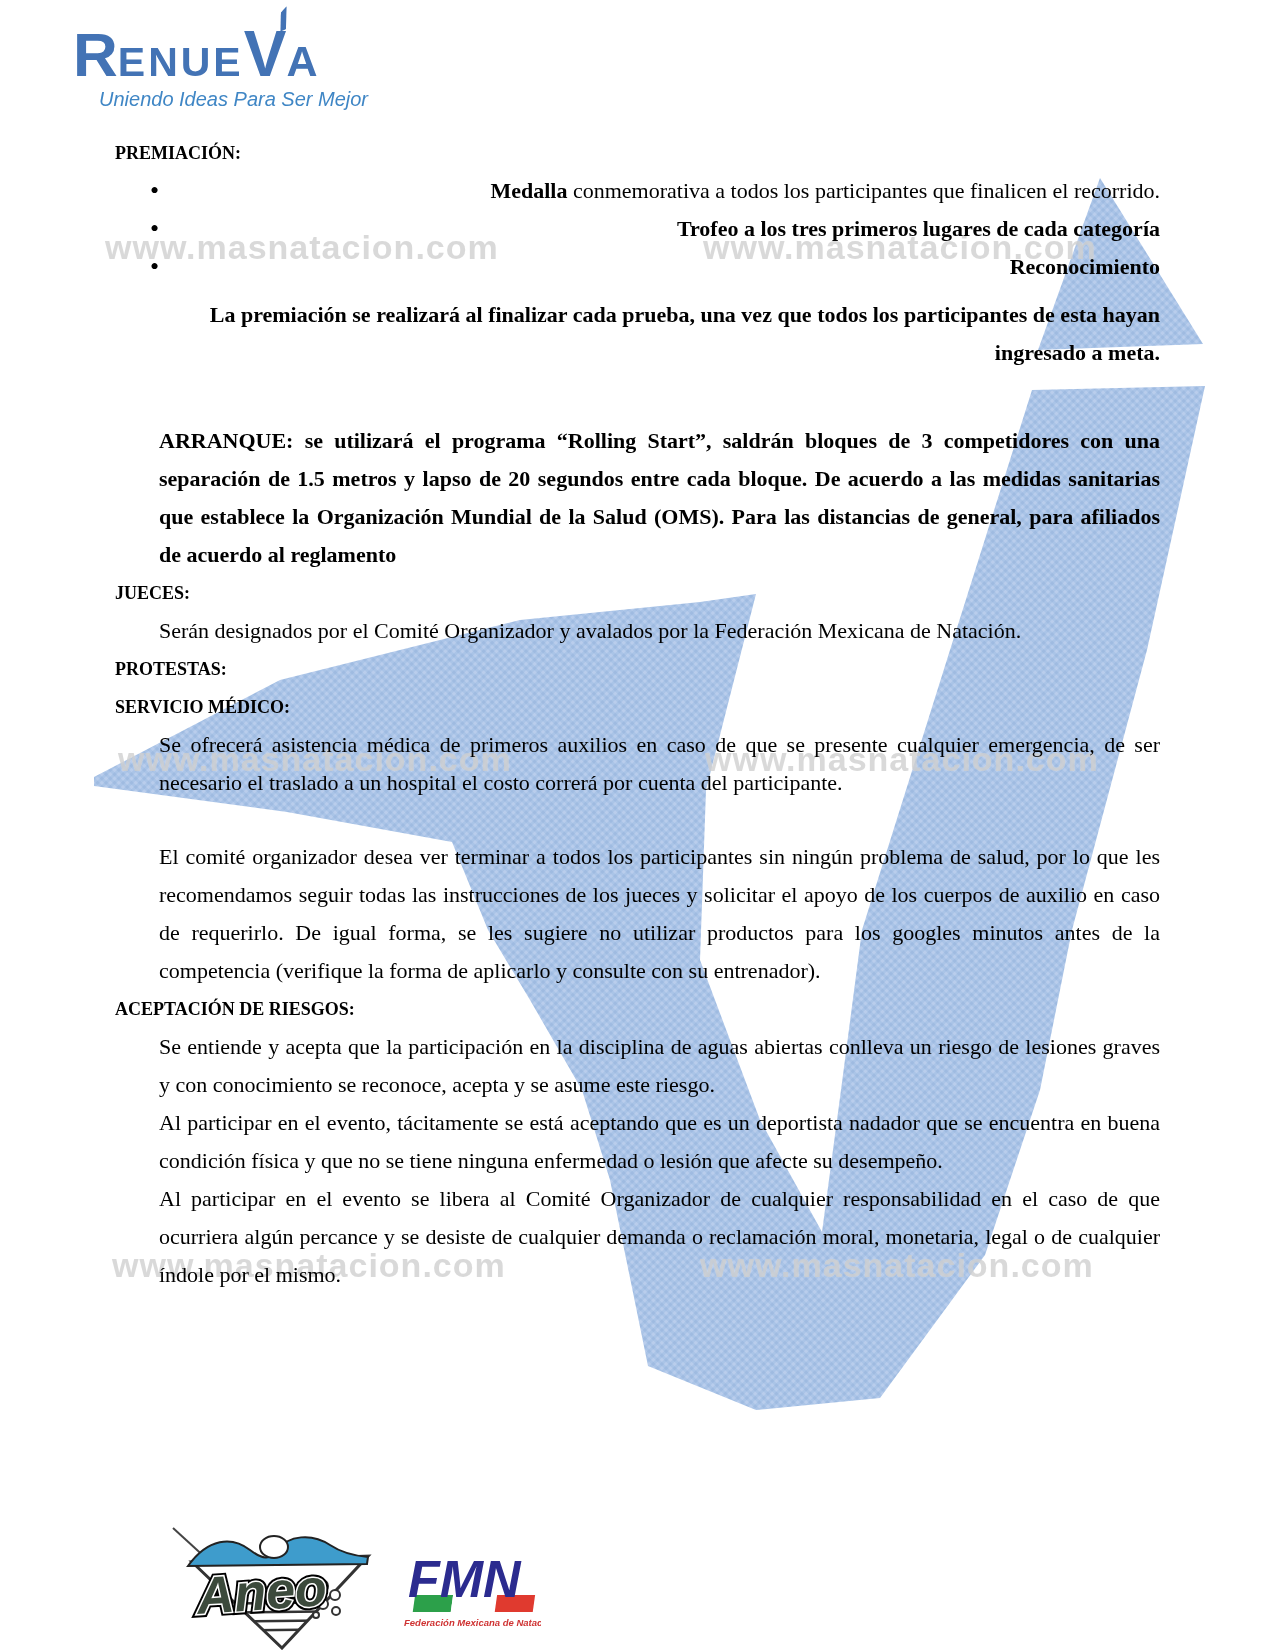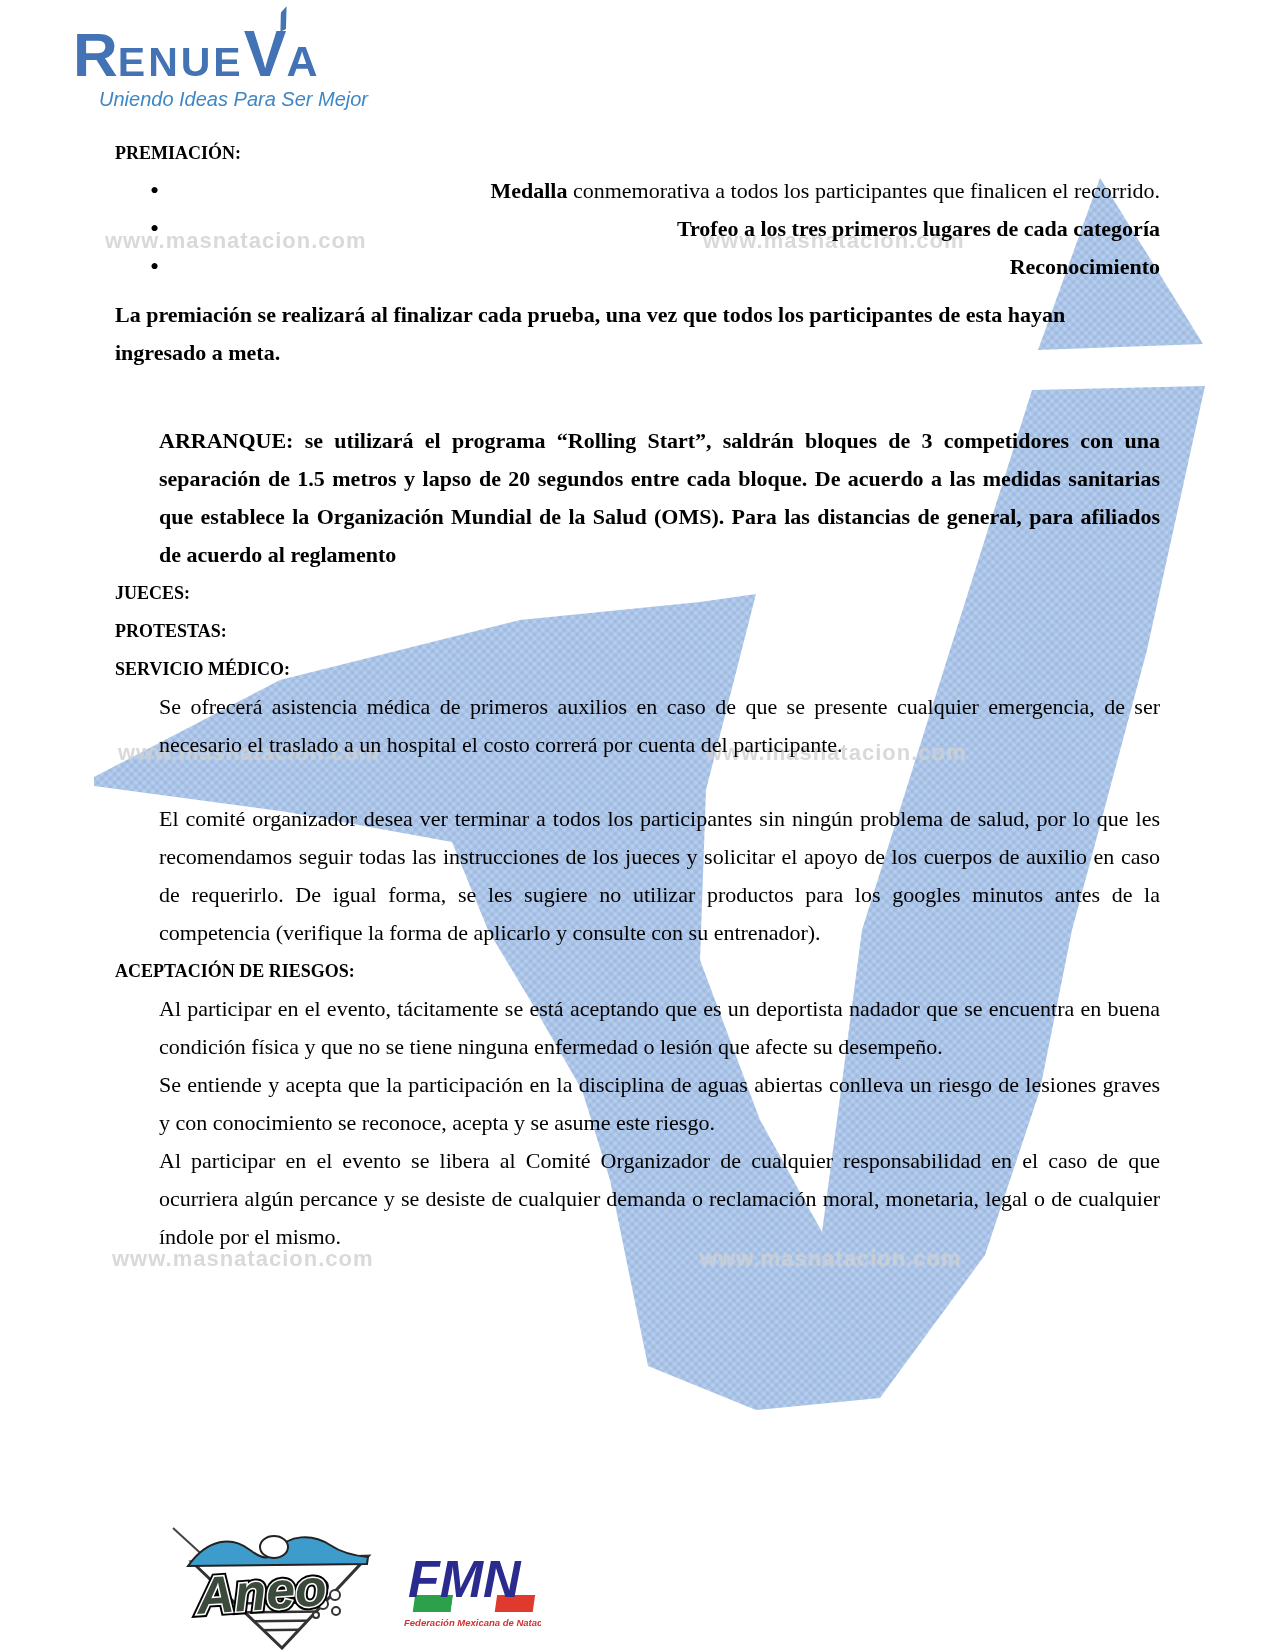--- a/index.html
+++ b/index.html
@@ -11,21 +11,21 @@
     font-family:"Liberation Serif", serif;
     color:#000;
     margin:0 auto;
   }
   
   .v-mark{position:absolute;left:0;top:0;width:1275px;height:1650px;z-index:0;}
   
   .wm-text{
     position:absolute;z-index:1;
     font-family:"Liberation Sans", sans-serif;
-    font-weight:bold;font-size:22px;letter-spacing:1px;
+    font-weight:bold;font-size:34px;letter-spacing:1px;
     color:rgba(186,186,186,0.55);
     text-shadow:0 0 1px rgba(255,255,255,0.6);
     white-space:nowrap;
   }
   
   .content{
     position:absolute;left:115px;top:0;width:1045px;z-index:2;
     font-size:22px;line-height:38px;
   }
   .logo{margin:22px 0 0 -42px;height:112px;}
@@ -43,21 +43,21 @@
     font-family:"Liberation Sans", sans-serif;font-style:italic;
     color:#3f86c5;font-size:20px;line-height:26px;margin-left:26px;
   }
   h3.hd{font-size:18px;font-weight:bold;margin:0;line-height:38px;}
   p{margin:0;}
   .just{text-align:justify;margin-left:44px;}
   .bold{font-weight:bold;}
   ul.bullets{list-style:none;margin:0;padding:0;text-align:right;}
   ul.bullets li{position:relative;padding-left:70px;line-height:38px;}
   ul.bullets li::before{content:"\2022";position:absolute;left:35px;top:0;font-size:26px;}
-  .note{font-weight:bold;text-align:left;margin-top:10px;}
+  .note{font-weight:bold;text-align:right;margin-top:10px;}
   .mt-premiacion{margin-top:46px;}
   .mt-arranque{margin-top:50px;}
   .mt-jueces{margin-top:10px;}
   .mt-protestas{margin-top:57px;}
   .mt-servicio{margin-top:16px;}
   .mt-p2{margin-top:36px;}
   .mt-aceptacion{margin-top:36px;}
   
   .aneo-logo{position:absolute;left:170px;top:1516px;width:205px;height:140px;z-index:2;}
   .fmn-logo{position:absolute;left:396px;top:1543px;width:145px;height:92px;z-index:2;}
@@ -108,30 +108,31 @@
     <ul class="bullets">
       <li><b>Medalla</b><span> conmemorativa a todos los participantes que finalicen el recorrido.</span></li>
       <li><b>Trofeo a los tres primeros lugares de cada categoría</b><span></span></li>
       <li><b>Reconocimiento</b><span></span></li>
     </ul>
     <p class="note">La premiación se realizará al finalizar cada prueba, una vez que todos los participantes de esta hayan ingresado a meta.</p>
 
     <p class="just bold mt-arranque">ARRANQUE: se utilizará el programa “Rolling Start”, saldrán bloques de 3 competidores con una separación de 1.5 metros y lapso de 20 segundos entre cada bloque. De acuerdo a las medidas sanitarias que establece la Organización Mundial de la Salud (OMS). Para las distancias de general, para afiliados de acuerdo al reglamento</p>
 
     <h3 class="hd mt-jueces">JUECES:</h3>
+    <p class="just">Serán designados por el Comité Organizador y avalados por la Federación Mexicana de Natación.</p>
 
     <h3 class="hd mt-protestas">PROTESTAS:</h3>
 
     <h3 class="hd mt-servicio">SERVICIO MÉDICO:</h3>
     <p class="just">Se ofrecerá asistencia médica de primeros auxilios en caso de que se presente cualquier emergencia, de ser necesario el traslado a un hospital el costo correrá por cuenta del participante.</p>
     <p class="just mt-p2">El comité organizador desea ver terminar a todos los participantes sin ningún problema de salud, por lo que les recomendamos seguir todas las instrucciones de los jueces y solicitar el apoyo de los cuerpos de auxilio en caso de requerirlo. De igual forma, se les sugiere no utilizar productos para los googles minutos antes de la competencia (verifique la forma de aplicarlo y consulte con su entrenador).</p>
 
     <h3 class="hd mt-aceptacion">ACEPTACIÓN DE RIESGOS:</h3>
+    <p class="just">Se entiende y acepta que la participación en la disciplina de aguas abiertas conlleva un riesgo de lesiones graves y con conocimiento se reconoce, acepta y se asume este riesgo.</p>
     <p class="just">Al participar en el evento, tácitamente se está aceptando que es un deportista nadador que se encuentra en buena condición física y que no se tiene ninguna enfermedad o lesión que afecte su desempeño.</p>
-    <p class="just">Se entiende y acepta que la participación en la disciplina de aguas abiertas conlleva un riesgo de lesiones graves y con conocimiento se reconoce, acepta y se asume este riesgo.</p>
     <p class="just">Al participar en el evento se libera al Comité Organizador de cualquier responsabilidad en el caso de que ocurriera algún percance y se desiste de cualquier demanda o reclamación moral, monetaria, legal o de cualquier índole por el mismo.</p>
   </div>
 
   <svg class="aneo-logo" viewBox="0 0 205 140" xmlns="http://www.w3.org/2000/svg">
     <defs>
       <clipPath id="tri">
           <polygon points="22,46 198,40 112,132"></polygon>
         </clipPath>
     </defs>
     <line x1="3" y1="12" x2="62" y2="66" stroke="#444" stroke-width="2"></line>

